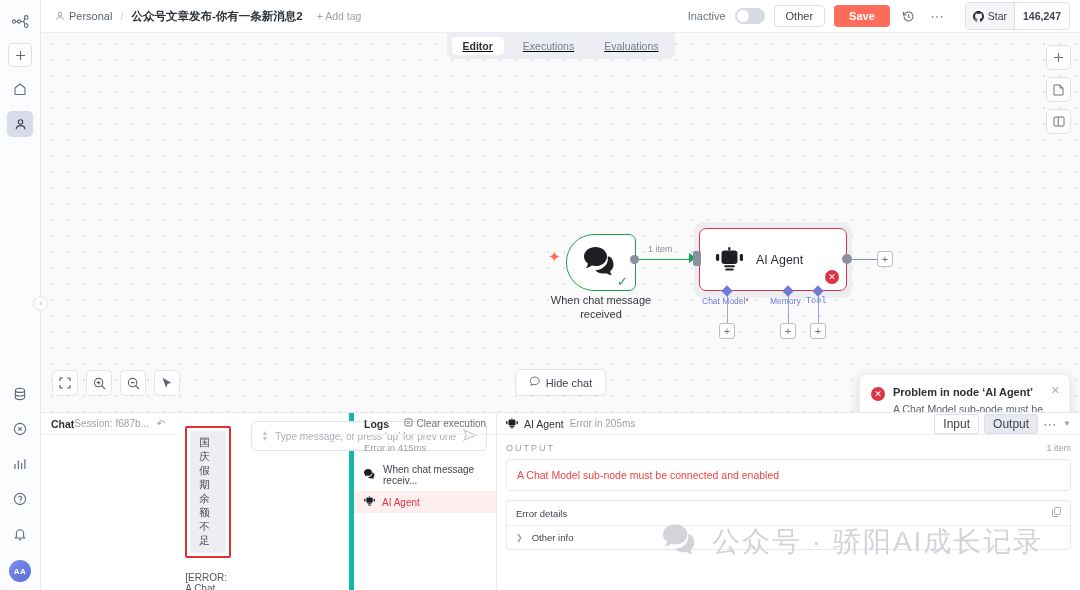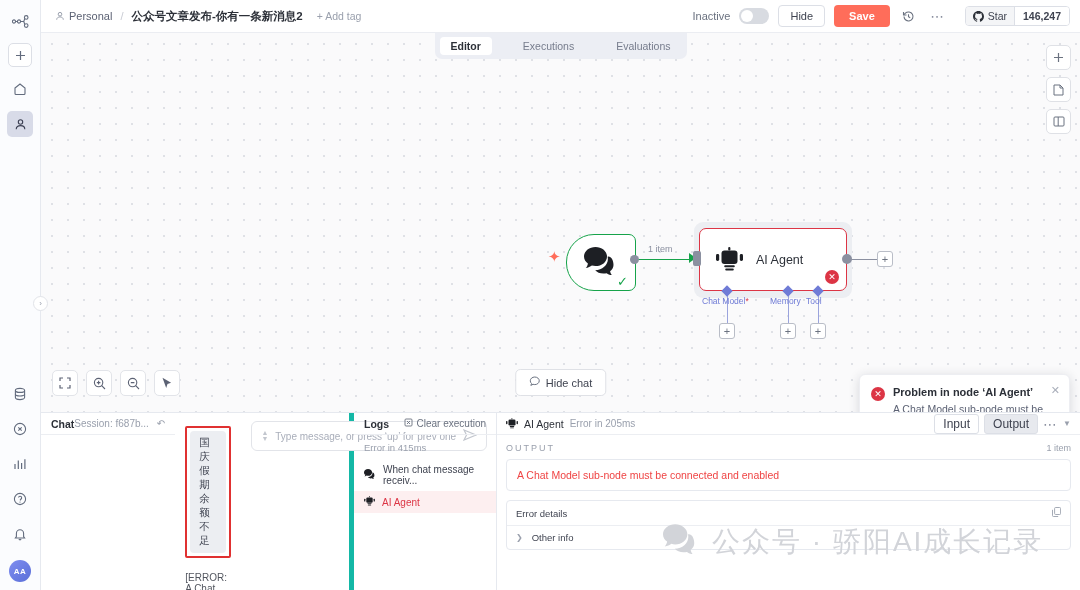--- a/index.html
+++ b/index.html
@@ -64,29 +64,29 @@
   .btn-share {
     border: 1px solid #dcdfe6; background: #fff; border-radius: 4px;
     font-size: 11px; color: #3f4350; padding: 4px 11px; font-family: inherit;
   }
   .btn-save {
     background: #ff6d5a; color: #fff; border: none; border-radius: 4px;
     font-size: 11px; padding: 5px 15px; font-weight: 600; font-family: inherit;
   }
   .icon-btn { width: 20px; height: 20px; display: flex; align-items: center; justify-content: center; color: #6b7280; }
   .dots { font-size: 14px; color: #8b90a0; letter-spacing: 1px; line-height: 6px; }
-  .star-box { display: flex; align-items: stretch; border: 1px solid #dcdfe6; border-radius: 4px; overflow: hidden; margin-left: 8px; height: 20px; }
+  .star-box { display: flex; align-items: stretch; border: 1px solid #dcdfe6; border-radius: 4px; overflow: hidden; margin-left: 8px; height: 28px; }
   .star-l { display: flex; align-items: center; gap: 4px; background: #f4f5f7; padding: 0 7px; font-size: 10.5px; color: #3f4350; }
   .star-r { display: flex; align-items: center; padding: 0 8px; font-size: 10.5px; color: #3f4350; background: #fff; border-left: 1px solid #dcdfe6; font-weight: bold; }
 
   
   .tabs {
     position: absolute; top: 33px; left: 50%; transform: translateX(-50%);
     display: flex; background: #eceef4; border-radius: 0 0 7px 7px;
-    padding: 4px 5px; z-index: 25; gap: 20px;
+    padding: 4px 5px; z-index: 25; gap: 8px; text-decoration: underline;
   }
   .tab { font-size: 10.5px; color: #767c8c; padding: 3px 11px; border-radius: 4px; }
   .tab.active { background: #fff; color: #2c3038; font-weight: 600; }
 
   
   .canvas {
     flex: 1 1 auto; position: relative; overflow: hidden;
     background-color: #fafafb;
     background-image: radial-gradient(#dfe1e6 1px, transparent 1px);
     background-size: 16px 16px; background-position: 3px 3px;
@@ -358,21 +358,21 @@
             </svg>
         </span>
         <span>Personal</span>
         <span class="slash">/</span>
         <span class="wf-name">公众号文章发布-你有一条新消息2</span>
         <span class="add-tag">+ Add tag</span>
       </div>
       <div class="hdr-right">
         <span class="inactive-lbl">Inactive</span>
         <span class="toggle"></span>
-        <button class="btn-share">Hide</button>
+        <button class="btn-share">Other</button>
         <button class="btn-save">Save</button>
         <span class="icon-btn">
           <svg width="13" height="13" viewBox="0 0 13 13" fill="none" stroke="#6b7280" stroke-width="1.1">
             <path d="M2 6.5a4.5 4.5 0 1 0 1.4-3.3L1.7 4.8"></path>
               <path d="M1.5 2v3h3"></path>
               <path d="M6.5 4.3v2.4l1.7 1"></path>
           </svg>
         </span>
         <span class="icon-btn dots">⋯</span>
         <div class="star-box">
@@ -418,20 +418,21 @@
       <div class="bolt">✦</div>
       <div class="node-trigger">
         <span class="trig-ico">
           <svg width="34" height="28" viewBox="0 0 34 28" fill="#1d1f24">
             <path d="M11.5 0C5.2 0 0 4.2 0 9.4c0 2.8 1.5 5.3 3.9 7-.2 1.6-1 3.4-2.2 4.7 2.4-.3 4.6-1.3 6.2-2.5 1.1.3 2.3.5 3.6.5 6.3 0 11.5-4.2 11.5-9.7C23 4.2 17.8 0 11.5 0z"></path>
             <path d="M24.5 9.6c-.3 0-.6 0-.9.1.2.8.3 1.6.3 2.4 0 6.1-5.7 10.9-12.7 11.2 1.7 2 4.7 3.3 8.2 3.3 1.1 0 2.2-.1 3.2-.4 1.4 1.1 3.4 2 5.5 2.2-1.1-1.2-1.8-2.8-2-4.2 2.1-1.5 3.4-3.7 3.4-6.2 0-4.6-2.2-8.4-5-8.4z"></path>
           </svg>
         </span>
         <span class="trig-check">✓</span>
       </div>
+      <div class="trigger-label">When chat message received</div>
       <div class="out-dot"></div>
 
       <div class="edge-line"></div>
       <div class="edge-arrow"></div>
       <div class="edge-label">1 item</div>
 
       <div class="agent-shadow"></div>
       <div class="agent-in"></div>
       <div class="node-agent">
         <span class="agent-ico">
@@ -456,21 +457,21 @@
       <div class="sub-label" style="left:661px;top:263px;"><span>Chat Model</span><span class="req">*</span></div>
       <div class="plus-sq" style="left:678px;top:290px;">+</div>
 
       <div class="sub-diamond" style="left:743px;top:254px;"></div>
       <div class="sub-stem" style="left:746.5px;top:262px;height:28px;"></div>
       <div class="sub-label" style="left:729px;top:263px;">Memory</div>
       <div class="plus-sq" style="left:739px;top:290px;">+</div>
 
       <div class="sub-diamond" style="left:773px;top:254px;"></div>
       <div class="sub-stem" style="left:776.5px;top:262px;height:28px;"></div>
-      <div class="sub-label" style="left:765px;top:263px;">Tool</div>
+      <div class="sub-label" style="left:765px;top:263px;font-family:Liberation Mono, monospace;">Tool</div>
       <div class="plus-sq" style="left:769px;top:290px;">+</div>
 
       <div class="zoom-bar">
         <div class="zb">
           <svg width="12" height="12" viewBox="0 0 12 12" fill="none" stroke="#5c6274" stroke-width="1.2">
               <path d="M1 4V1h3M8 1h3v3M11 8v3H8M4 11H1V8"></path>
             </svg>
         </div>
         <div class="zb">
           <svg width="13" height="13" viewBox="0 0 13 13" fill="none" stroke="#5c6274" stroke-width="1.1">

